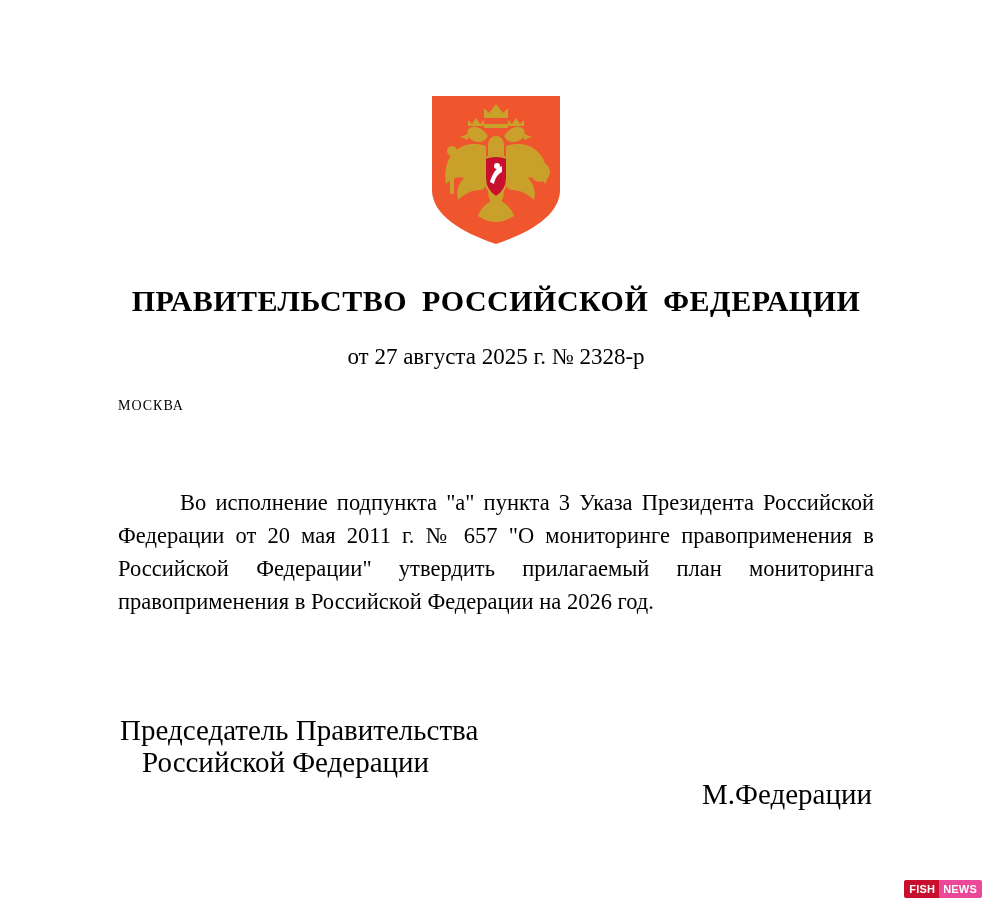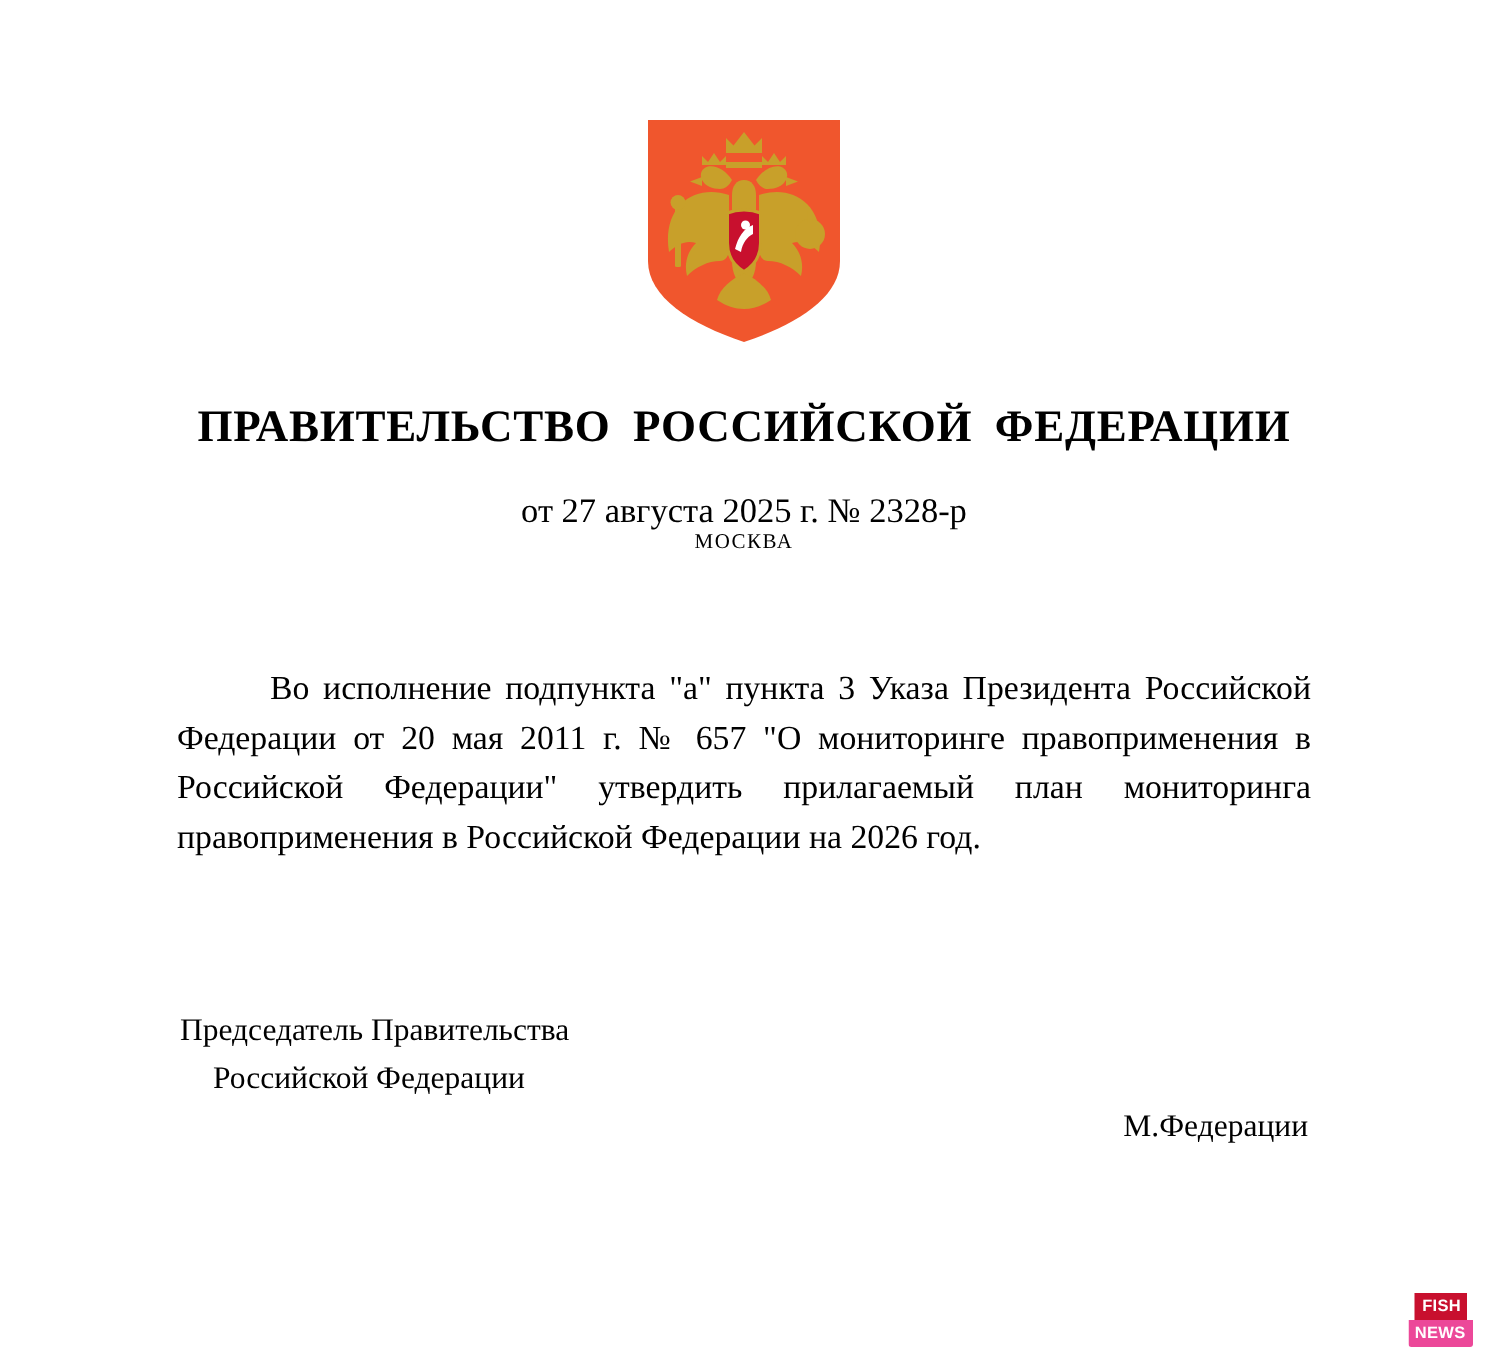--- a/index.html
+++ b/index.html
@@ -14,21 +14,21 @@
     font-family: "Liberation Serif", serif;
     color: #000000;
     overflow: hidden;
   }
 
   .page {
     position: relative;
     width: 992px;
     height: 908px;
     box-sizing: border-box;
-    padding: 0 118px;
+    padding: 16px 118px;
   }
 
   
   .emblem-wrap {
     display: flex;
     justify-content: center;
     padding-top: 78px;
   }
   .emblem {
     width: 136px;
@@ -53,42 +53,42 @@
     font-size: 22px;
     letter-spacing: 6px;
     word-spacing: 2px;
   }
   .doc-number {
     margin-top: 26px;
     text-align: center;
     font-size: 23px;
   }
   .doc-city {
-    text-align: center;
+    margin-top: 28px;
     font-size: 14px;
     letter-spacing: 1px;
   }
 
   
   .body-text {
     margin-top: 72px;
     font-size: 22.5px;
     line-height: 33px;
     text-align: justify;
     text-indent: 62px;
     hyphens: none;
   }
 
   
   .signature {
     margin-top: 64px;
     display: flex;
     justify-content: space-between;
     align-items: flex-end;
-    font-size: 21px;
+    font-size: 29px;
     line-height: 32px;
   }
   .signature-role {
     white-space: pre-line;
     padding-left: 2px;
   }
   .signature-role .line2 {
     display: block;
     padding-left: 22px;
   }
@@ -103,21 +103,20 @@
     right: 10px;
     bottom: 10px;
     display: flex;
     align-items: center;
     font-family: "Liberation Sans", sans-serif;
     font-size: 11px;
     font-weight: bold;
     letter-spacing: 0.2px;
     overflow: hidden;
     border-radius: 2px;
-    flex-direction: column;
   }
   .watermark .wm-fish {
     background: #c8102e;
     color: #ffffff;
     padding: 3px 4px 3px 5px;
   }
   .watermark .wm-news {
     background: #ec4899;
     color: #ffffff;
     padding: 3px 5px 3px 4px;

